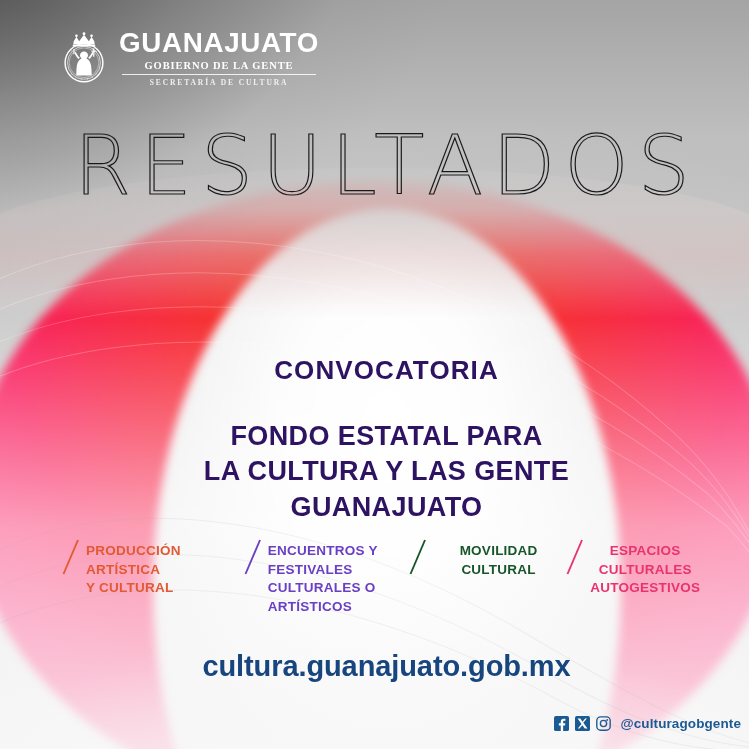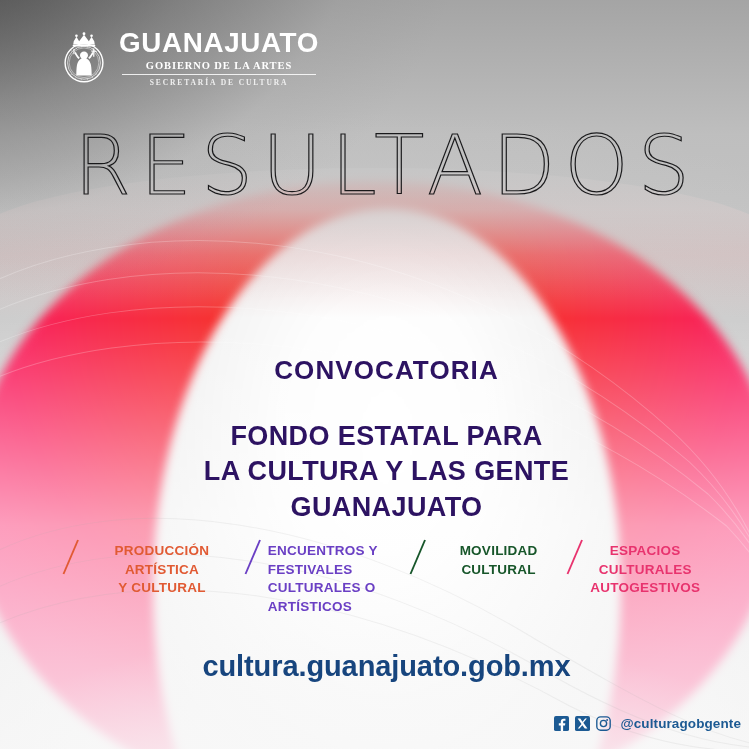--- a/index.html
+++ b/index.html
@@ -125,21 +125,21 @@
   .cat{display:flex;align-items:flex-start;gap:6px;}
   .cat .slash{
     width:18px;height:40px;flex:0 0 auto;position:relative;top:-6px;
   }
   .cat .slash svg{display:block;}
   .cat .txt{
     font-size:13.5px;font-weight:bold;line-height:1.38;letter-spacing:.25px;
     white-space:pre-line;
   }
   .cat-0{width:196px;}
-  .cat-0 .txt{text-align:center;width:152px;color:#e15a33;}
+  .cat-0 .txt{text-align:left;width:152px;color:#e15a33;}
   .cat-1{width:170px;}
   .cat-1 .txt{text-align:center;width:132px;color:#17562a;}
   .cat-2{width:178px;}
   .cat-2 .txt{text-align:left;color:#6a3fc4;}
   .cat-3{width:180px;}
   .cat-3 .txt{text-align:center;color:#e8336e;}
 
   
   .url{
     position:absolute;left:0;right:0;top:650px;text-align:center;
@@ -230,21 +230,21 @@
 
           <rect x="67" y="30" width="2.2" height="16" rx=".6"></rect>
           <rect x="63.6" y="34.6" width="9" height="2.1" rx=".6"></rect>
 
           <rect x="30.4" y="31" width="2.1" height="10" rx=".6"></rect>
         </g>
       </svg>
     </div>
     <div class="logo-words">
       <div class="logo-title">GUANAJUATO</div>
-      <div class="logo-sub">GOBIERNO DE LA ARTES</div>
+      <div class="logo-sub">GOBIERNO DE LA GENTE</div>
       <div class="logo-rule"></div>
       <div class="logo-dept">SECRETARÍA DE CULTURA</div>
     </div>
   </div>
 
   <div class="resultados">
     <span>RESULTADOS</span>
   </div>
 
   <div class="headline">

